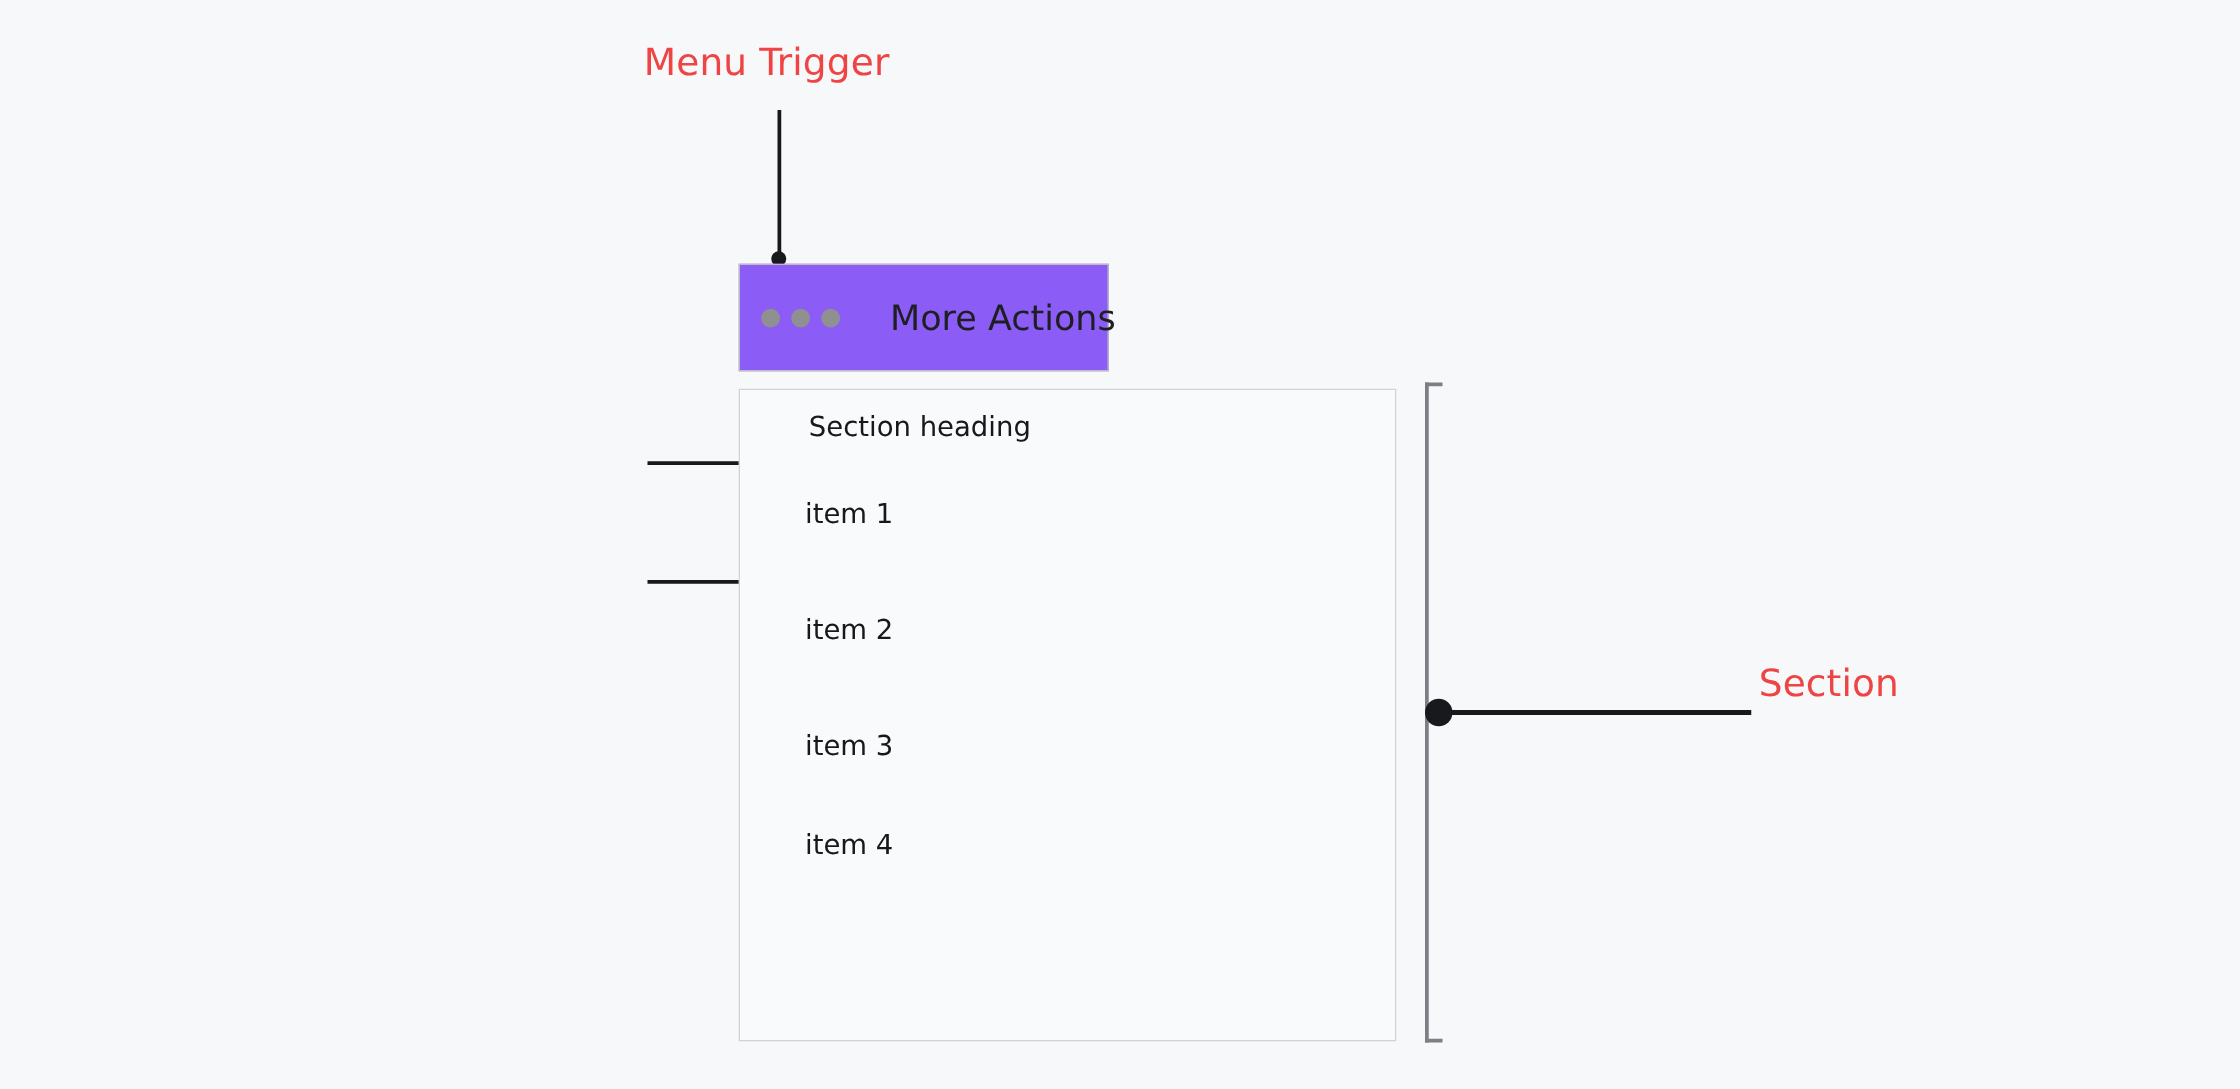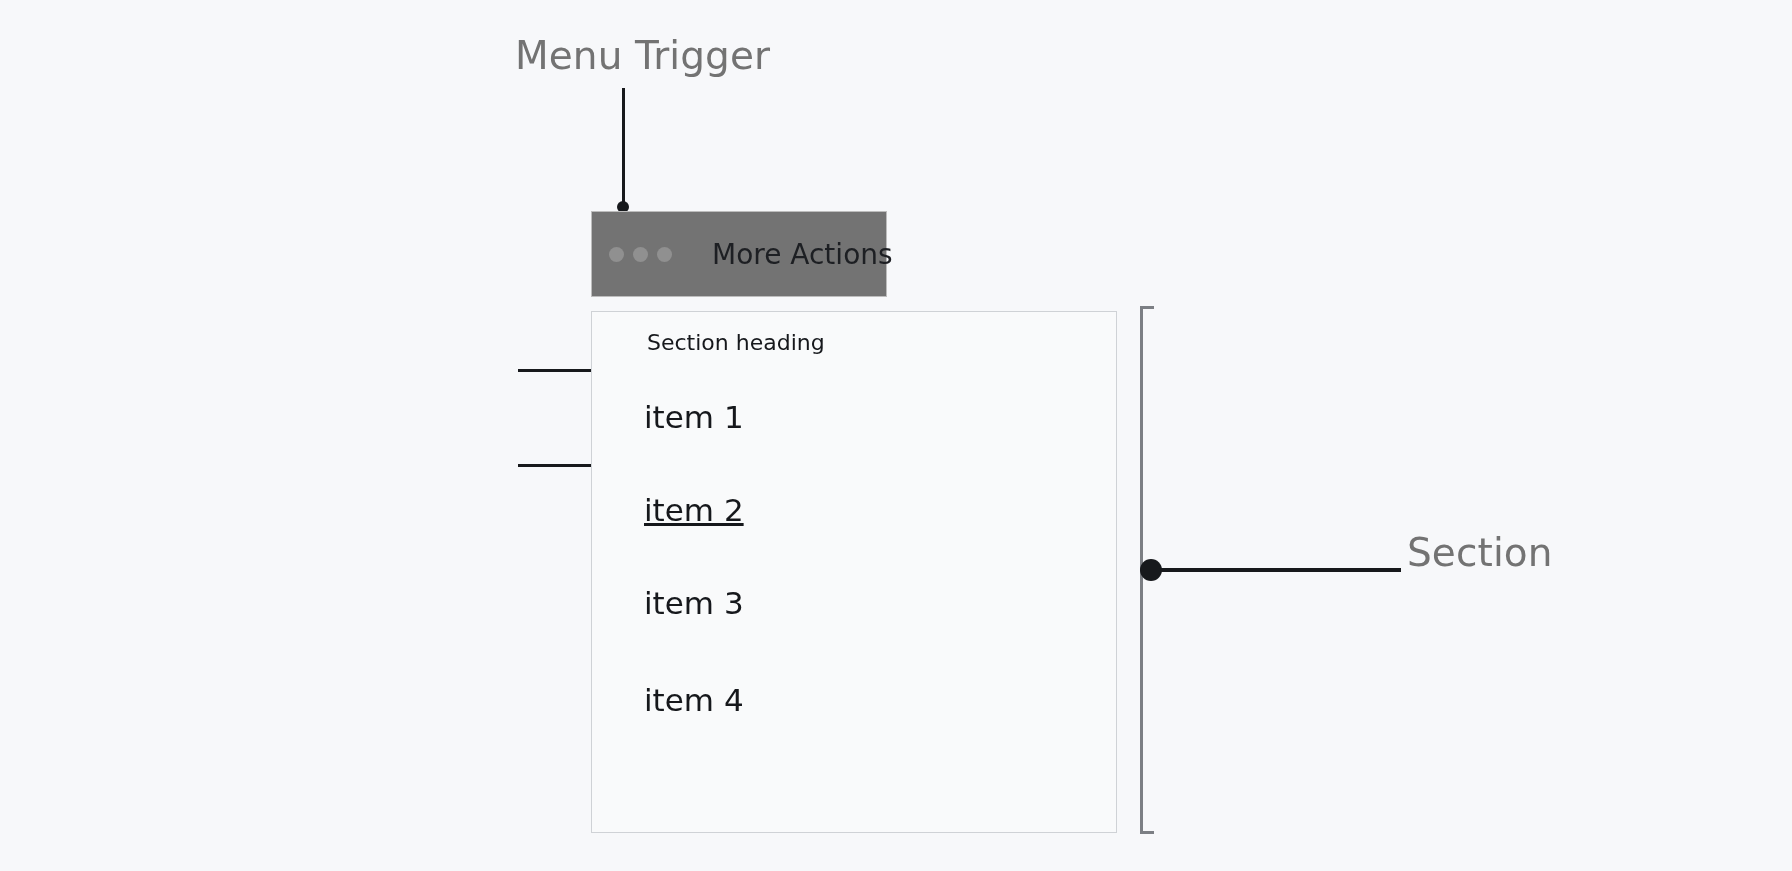--- a/index.html
+++ b/index.html
@@ -15,22 +15,22 @@
   }
   #stage {
     position: relative;
     width: 1792px;
     height: 871px;
   }
 
   
   .anno-label {
     position: absolute;
-    font-size: 39px;
-    color: #737373;
+    font-size: 30px;
+    color: #ef4444;
     white-space: nowrap;
     letter-spacing: 0.1px;
   }
   .anno-line-h {
     position: absolute;
     height: 3px;
     background: #17191c;
   }
   .anno-line-v {
     position: absolute;
@@ -45,21 +45,21 @@
   .dot-sm { width: 12px; height: 12px; }
   .dot-lg { width: 22px; height: 22px; }
 
   
   #menu-trigger {
     position: absolute;
     left: 591px;
     top: 211px;
     width: 296px;
     height: 86px;
-    background: #737373;
+    background: #8b5cf6;
     border: 1px solid #bdbdbd;
     box-sizing: border-box;
     display: flex;
     align-items: center;
     cursor: pointer;
   }
   #trigger-dots {
     display: flex;
     gap: 9px;
     margin-left: 17px;
@@ -94,27 +94,27 @@
     white-space: nowrap;
     color: #16181c;
   }
   #section-heading {
     left: 55px;
     top: 18px;
     font-size: 22px;
   }
   .menu-item {
     left: 52px;
-    font-size: 31px;
+    font-size: 22px;
     cursor: pointer;
   }
   #menu-item-0 { top: 87px; }
-  #menu-item-1 { top: 180px; text-decoration: underline; }
+  #menu-item-1 { top: 180px; }
   #menu-item-2 { top: 273px; }
-  #menu-item-3 { top: 370px; }
+  #menu-item-3 { top: 352px; }
 
   
   #section-bracket {
     position: absolute;
     left: 1140px;
     top: 306px;
     width: 14px;
     height: 528px;
     border-left: 3px solid #7c7f84;
     border-top: 3px solid #7c7f84;

